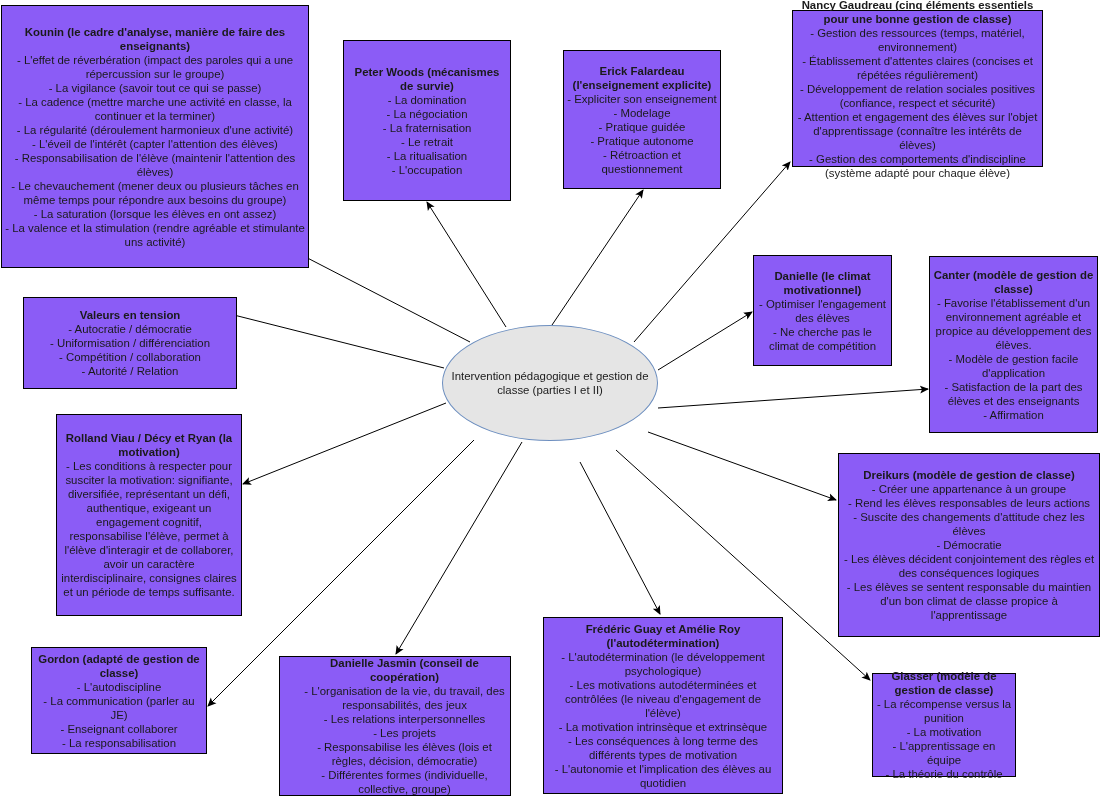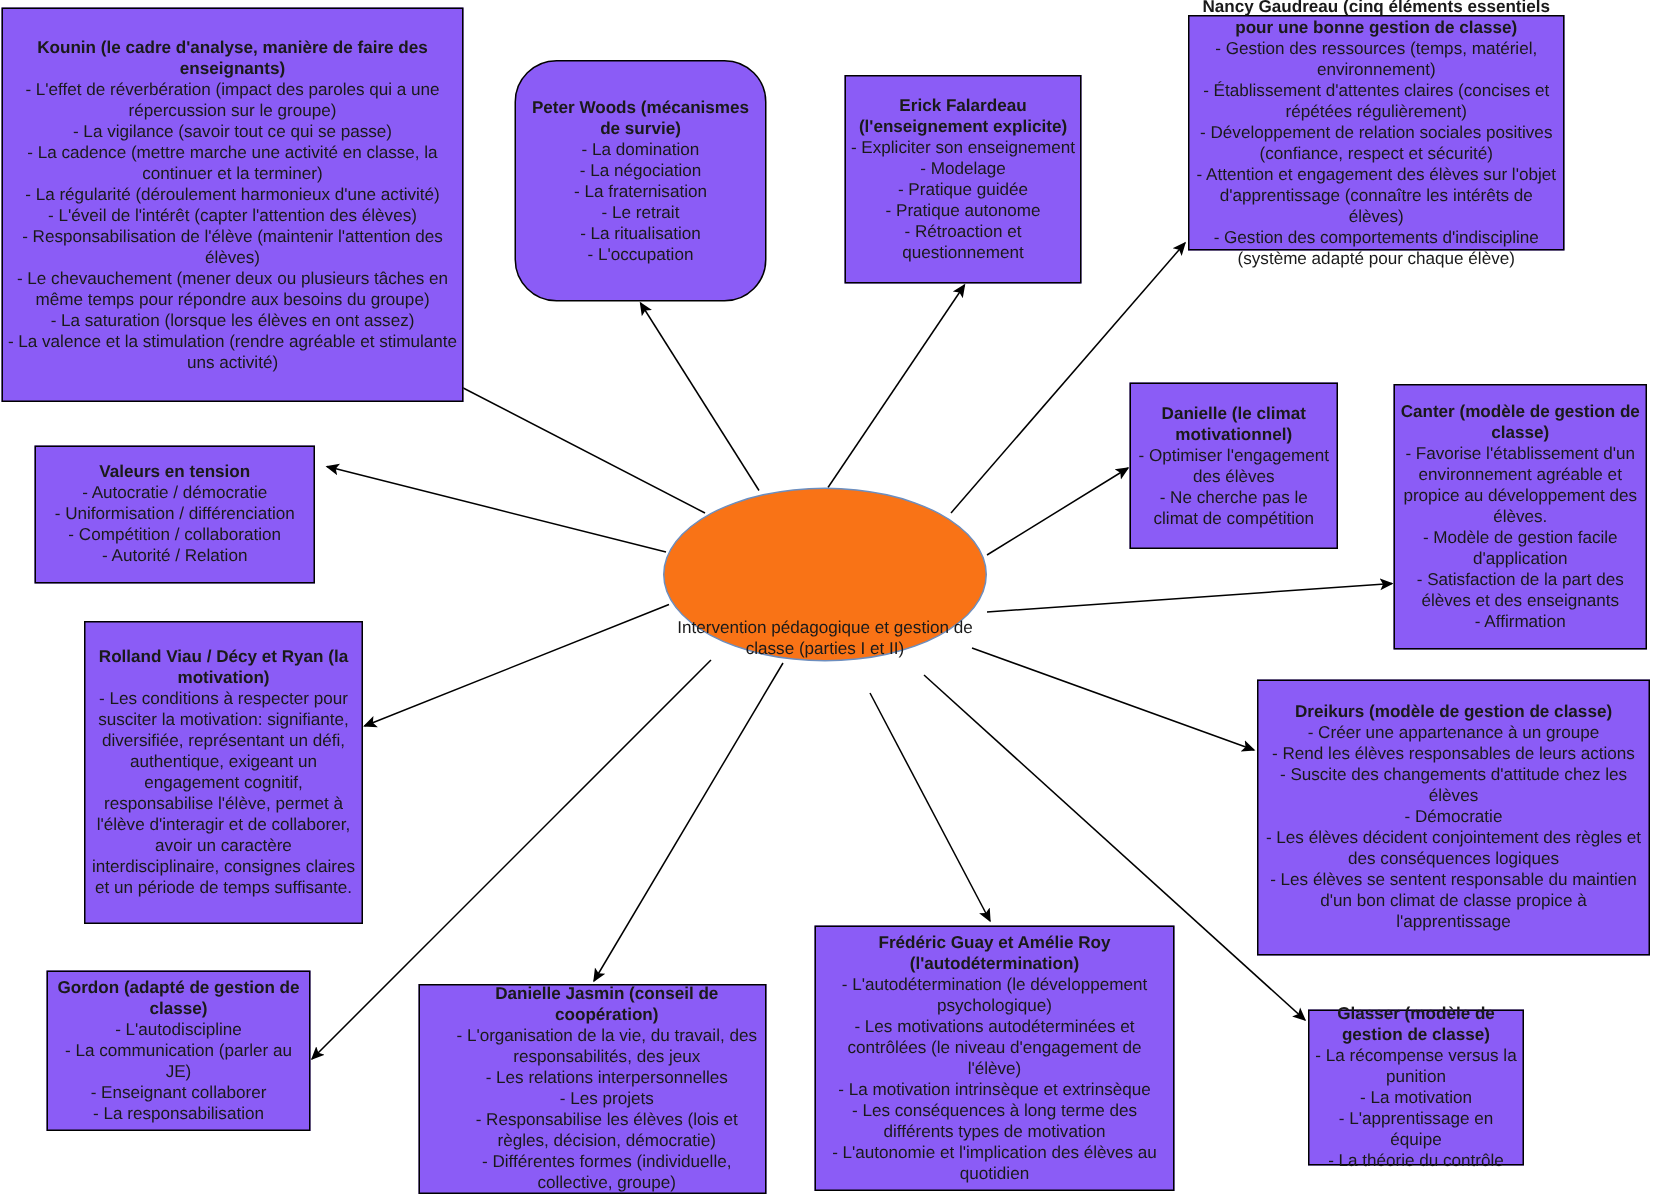--- a/index.html
+++ b/index.html
@@ -34,37 +34,37 @@
   <line x1="658" y1="370" x2="752" y2="312" stroke="#000" stroke-width="1" marker-end="url(#arrowhead)"></line>
   <line x1="658" y1="408" x2="928" y2="389" stroke="#000" stroke-width="1" marker-end="url(#arrowhead)"></line>
   <line x1="446" y1="403" x2="243" y2="484" stroke="#000" stroke-width="1" marker-end="url(#arrowhead)"></line>
   <line x1="648" y1="432" x2="836" y2="500" stroke="#000" stroke-width="1" marker-end="url(#arrowhead)"></line>
   <line x1="474" y1="440" x2="208" y2="706" stroke="#000" stroke-width="1" marker-end="url(#arrowhead)"></line>
   <line x1="522" y1="442" x2="396" y2="654" stroke="#000" stroke-width="1" marker-end="url(#arrowhead)"></line>
   <line x1="580" y1="462" x2="660" y2="614" stroke="#000" stroke-width="1" marker-end="url(#arrowhead)"></line>
   <line x1="616" y1="450" x2="870" y2="680" stroke="#000" stroke-width="1" marker-end="url(#arrowhead)"></line>
 </svg>
 
-<div class="center" style="background: #f97316; border-color: rgb(108, 142, 191); align-items: flex-end;">
+<div class="center" style="background: #e5e5e5; border-color: rgb(108, 142, 191);">
   <span>Intervention pédagogique et gestion de classe (parties I et II)</span>
 </div>
 
 <div class="node" style="left:1px; top:5px; width:308px; height:263px;">
     <span class="title">Kounin (le cadre d'analyse, manière de faire des enseignants)</span>
     <span class="item">- L'effet de réverbération (impact des paroles qui a une répercussion sur le groupe)</span>
     <span class="item">- La vigilance (savoir tout ce qui se passe)</span>
     <span class="item">- La cadence (mettre marche une activité en classe, la continuer et la terminer)</span>
     <span class="item">- La régularité (déroulement harmonieux d'une activité)</span>
     <span class="item">- L'éveil de l'intérêt (capter l'attention des élèves)</span>
     <span class="item">- Responsabilisation de l'élève (maintenir l'attention des élèves)</span>
     <span class="item">- Le chevauchement (mener deux ou plusieurs tâches en même temps pour répondre aux besoins du groupe)</span>
     <span class="item">- La saturation (lorsque les élèves en ont assez)</span>
     <span class="item">- La valence et la stimulation (rendre agréable et stimulante uns activité)</span>
   </div>
-<div class="node" style="left:343px; top:40px; width:168px; height:161px;border-radius:28px;">
+<div class="node" style="left:343px; top:40px; width:168px; height:161px;">
     <span class="title">Peter Woods (mécanismes de survie)</span>
     <span class="item">- La domination</span>
     <span class="item">- La négociation</span>
     <span class="item">- La fraternisation</span>
     <span class="item">- Le retrait</span>
     <span class="item">- La ritualisation</span>
     <span class="item">- L'occupation</span>
   </div>
 <div class="node" style="left:563px; top:50px; width:158px; height:139px;">
     <span class="title">Erick Falardeau (l'enseignement explicite)</span>
@@ -75,21 +75,21 @@
     <span class="item">- Rétroaction et questionnement</span>
   </div>
 <div class="node" style="left:792px; top:10px; width:251px; height:157px;">
     <span class="title">Nancy Gaudreau (cinq éléments essentiels pour une bonne gestion de classe)</span>
     <span class="item">- Gestion des ressources (temps, matériel, environnement)</span>
     <span class="item">- Établissement d'attentes claires (concises et répétées régulièrement)</span>
     <span class="item">- Développement de relation sociales positives (confiance, respect et sécurité)</span>
     <span class="item">- Attention et engagement des élèves sur l'objet d'apprentissage (connaître les intérêts de élèves)</span>
     <span class="item">- Gestion des comportements d'indiscipline (système adapté pour chaque élève)</span>
   </div>
-<div class="node" style="left:23px; top:297px; width:187px; height:92px;">
+<div class="node" style="left:23px; top:297px; width:214px; height:92px;">
     <span class="title">Valeurs en tension</span>
     <span class="item">- Autocratie / démocratie</span>
     <span class="item">- Uniformisation / différenciation</span>
     <span class="item">- Compétition / collaboration</span>
     <span class="item">- Autorité / Relation</span>
   </div>
 <div class="node" style="left:753px; top:255px; width:139px; height:111px;">
     <span class="title">Danielle (le climat motivationnel)</span>
     <span class="item">- Optimiser l'engagement des élèves</span>
     <span class="item">- Ne cherche pas le climat de compétition</span>

